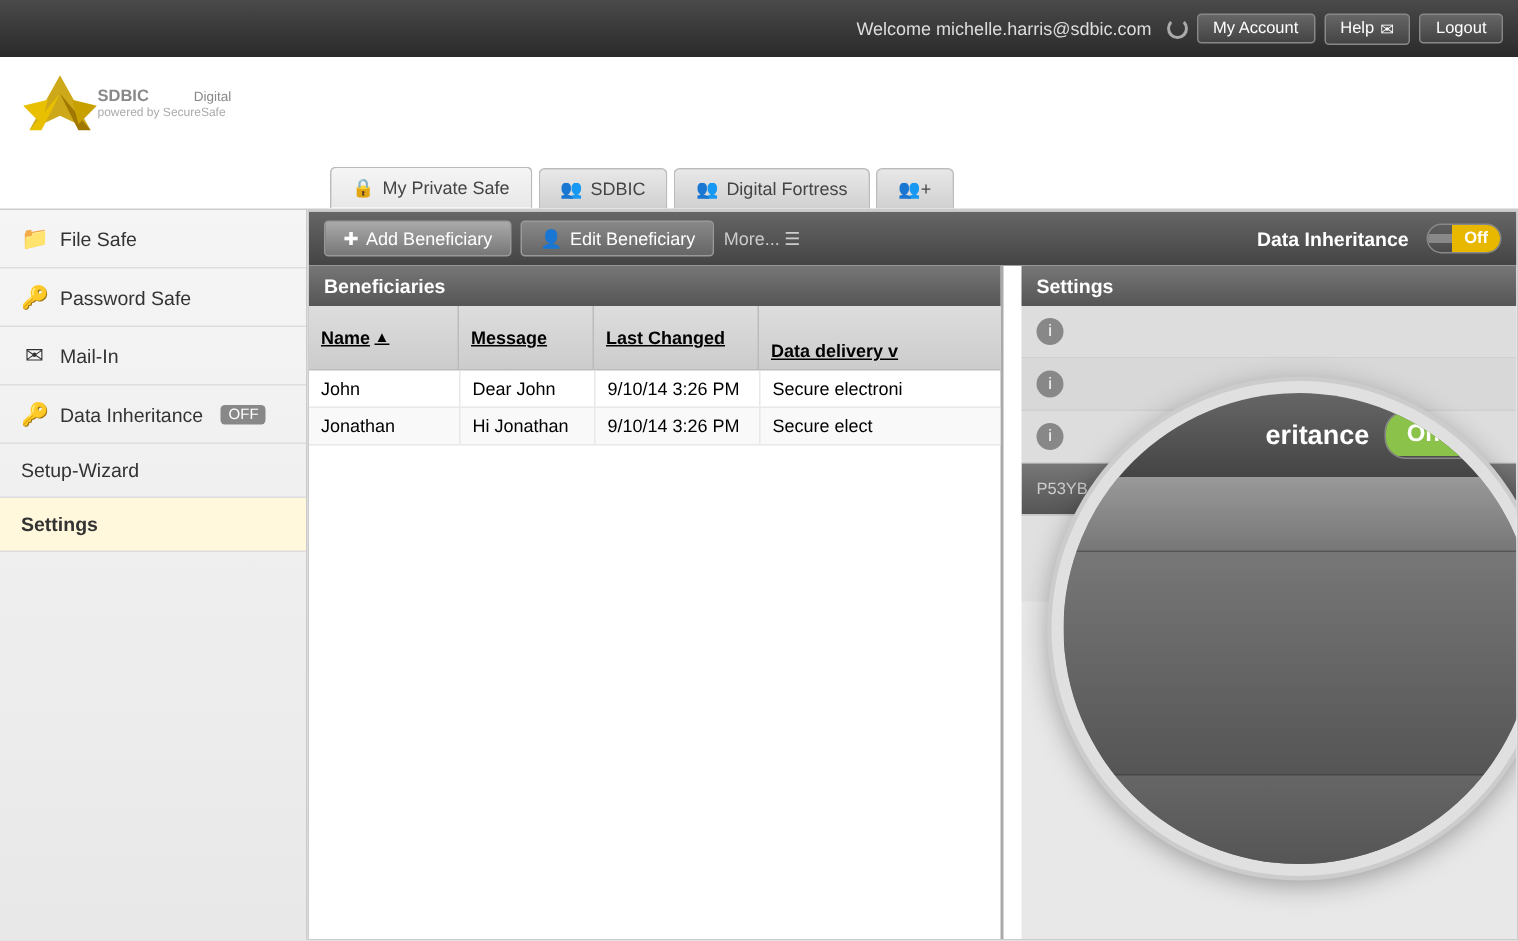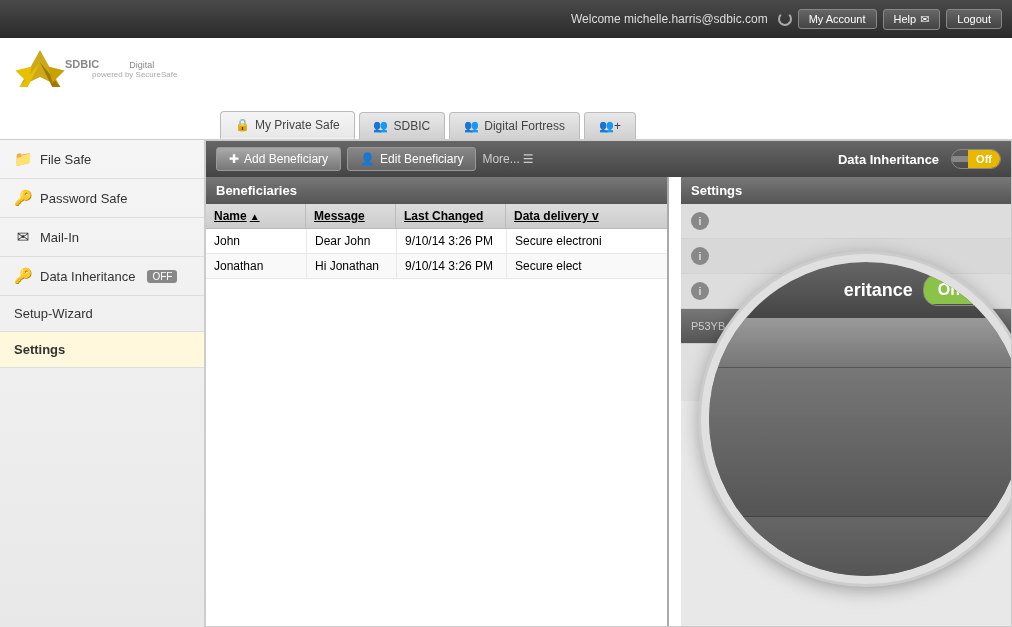--- a/index.html
+++ b/index.html
@@ -40,21 +40,21 @@
       background: #fff;
       height: 60px;
       display: flex;
       align-items: center;
       padding-left: 15px;
     }
     .logo-text { display: flex; flex-direction: column; }
     .logo-sdbic { font-size: 11px; color: #888; font-weight: bold; }
     .logo-digital { font-size: 9px; color: #888; margin-left: 28px; }
     .logo-fortress { font-size: 22px; font-weight: bold; color: #555; letter-spacing: 1px; }
-    .logo-powered { font-size: 8px; color: #aaa; margin-left: 27px; }
+    .logo-powered { font-size: 8px; color: #aaa; }
 
     
     #nav-tabs {
       background: #fff;
       height: 42px;
       display: flex;
       align-items: flex-end;
       padding-left: 220px;
       gap: 4px;
       border-bottom: 1px solid #ccc;
@@ -192,21 +192,21 @@
       padding: 5px 8px;
       font-weight: bold;
       font-size: 12px;
       border-right: 1px solid #bbb;
       display: flex; align-items: center; gap: 3px; text-decoration: underline;
     }
     .th:last-child { border-right: none; }
     .th-name { width: 100px; }
     .th-message { width: 90px; }
     .th-changed { width: 110px; }
-    .th-delivery { flex: 1; }
+    .th-delivery { flex: 1; margin-top: 18px; }
     .sort-arrow { font-size: 10px; }
 
     .table-body { flex: 1; overflow-y: auto; }
     .table-row {
       display: flex;
       border-bottom: 1px solid #e8e8e8;
     }
     .table-row:nth-child(even) { background: #f9f9f9; }
     .td {
       padding: 5px 8px;

